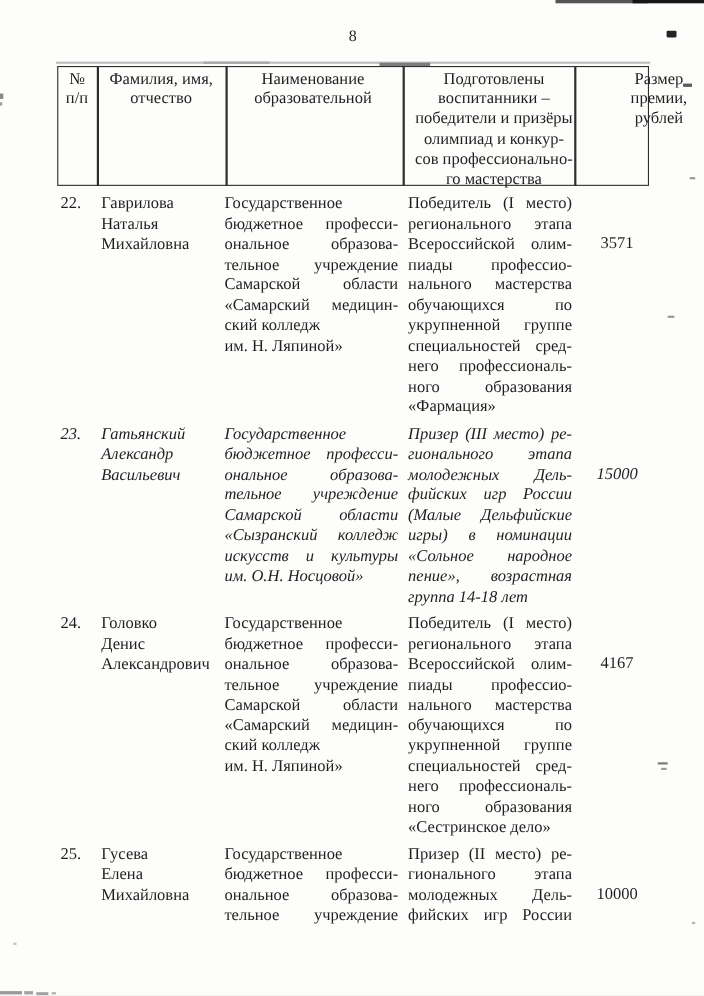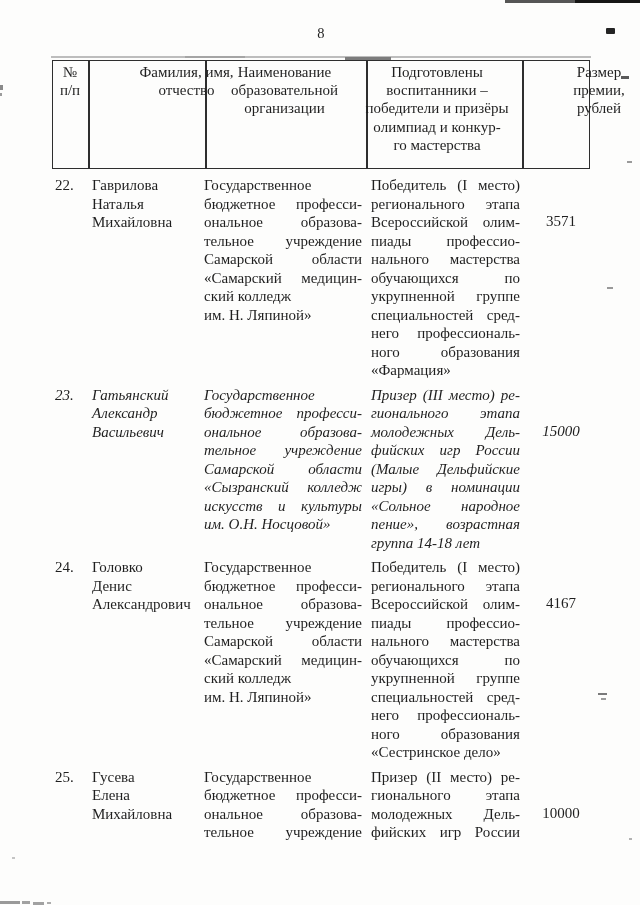--- a/index.html
+++ b/index.html
@@ -20,23 +20,23 @@
   }
   .header-box .fuzz {
     position:absolute; left:-2px; right:-2px; top:-5px; height:2px;
     background:#bdbdbd;
   }
   .vline { position:absolute; top:60px; height:109px; width:1.6px; background:#2e2e2e; }
   .v1 { left:88px; } .v2 { left:205px; } .v3 { left:366px; } .v4 { left:522px; }
   .hcell { position:absolute; top:63px; text-align:center; }
   .hcell div { line-height:18.2px; white-space:nowrap; }
   .hc1 { left:52px;  width:36px; }
-  .hc2 { left:88px;  width:117px;padding-left:40px; }
+  .hc2 { left:88px;  width:117px; }
   .hc3 { left:204px; width:161px; }
-  .hc4 { left:346px; width:182px;font-family:Liberation Serif, serif; }
+  .hc4 { left:358px; width:182px;font-family:Liberation Serif, serif; }
   .hc5 { left:522px; width:68px;padding-left:43px; }
   
   .rows { position:absolute; left:0; top:176px; width:640px; }
   .row  { position:relative; margin-bottom:6px; }
   .c-num  { position:absolute; left:55px; }
   .c-fio  { position:absolute; left:92px;  width:112px; }
   .c-org  { position:absolute; left:204px; width:158px; }
   .c-prep { position:absolute; left:371px; width:149px; }
   .c-amt  { position:absolute; left:521px; width:80px; text-align:center;margin-top:36px; }
   .ln { line-height:18.5px; white-space:nowrap; }
@@ -81,27 +81,27 @@
     <div>№</div>
     <div>п/п</div>
   </div>
   <div class="hcell hc2">
     <div>Фамилия, имя,</div>
     <div>отчество</div>
   </div>
   <div class="hcell hc3">
     <div>Наименование</div>
     <div>образовательной</div>
-    <div>организации</div>
   </div>
   <div class="hcell hc4">
     <div>Подготовлены</div>
     <div>воспитанники –</div>
     <div>победители и призёры</div>
     <div>олимпиад и конкур-</div>
+    <div>сов профессионально-</div>
     <div>го мастерства</div>
   </div>
   <div class="hcell hc5">
     <div>Размер</div>
     <div>премии,</div>
     <div>рублей</div>
   </div>
 
   <div class="rows">
       <div class="row" style="height: 203.5px;">

